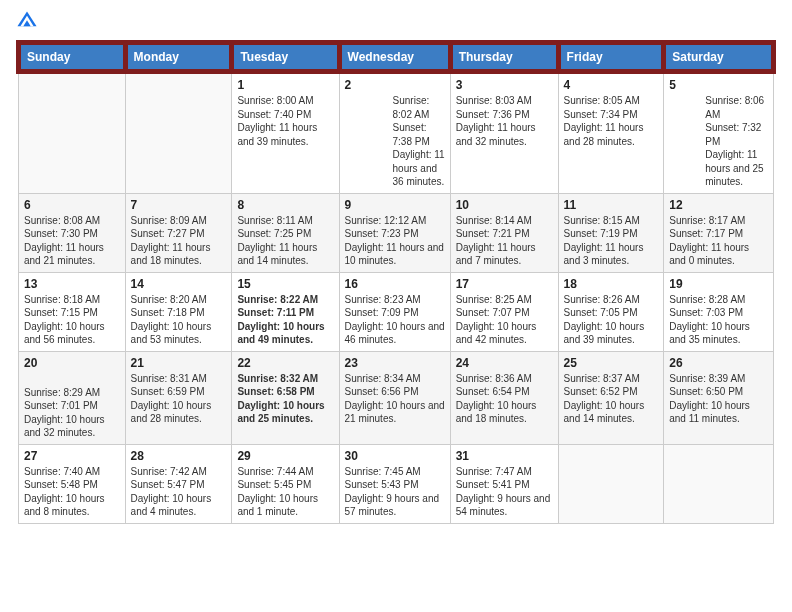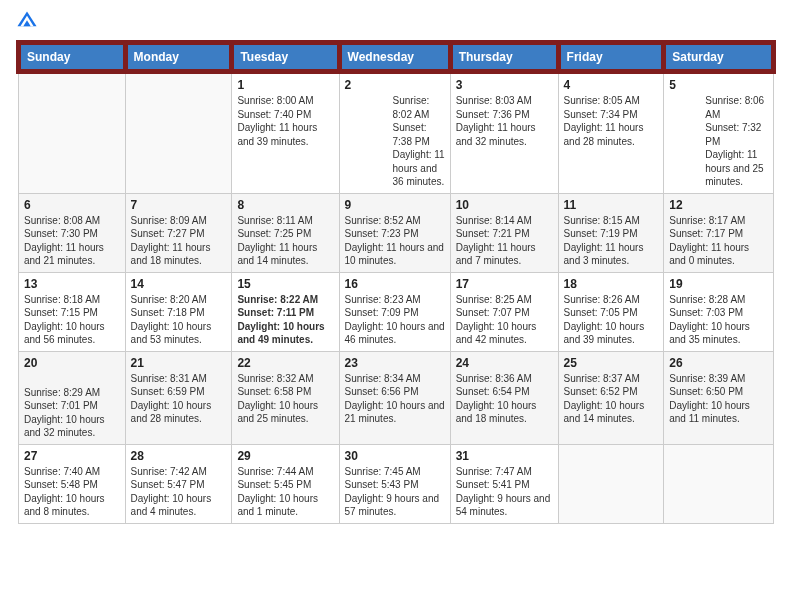--- a/index.html
+++ b/index.html
@@ -176,21 +176,21 @@
 Daylight: 11 hours and 18 minutes.</div>
           </td>
           <td>
             <span class="day-number">8</span>
             <div class="day-info" style="white-space: pre-line;">Sunrise: 8:11 AM
 Sunset: 7:25 PM
 Daylight: 11 hours and 14 minutes.</div>
           </td>
           <td>
             <span class="day-number">9</span>
-            <div class="day-info" style="white-space: pre-line;">Sunrise: 8:52 AM
+            <div class="day-info" style="white-space: pre-line;">Sunrise: 12:12 AM
 Sunset: 7:23 PM
 Daylight: 11 hours and 10 minutes.</div>
           </td>
           <td>
             <span class="day-number">10</span>
             <div class="day-info" style="white-space: pre-line;">Sunrise: 8:14 AM
 Sunset: 7:21 PM
 Daylight: 11 hours and 7 minutes.</div>
           </td>
           <td>
@@ -258,21 +258,21 @@
 Daylight: 10 hours and 32 minutes.</div>
           </td>
           <td>
             <span class="day-number">21</span>
             <div class="day-info" style="white-space: pre-line;">Sunrise: 8:31 AM
 Sunset: 6:59 PM
 Daylight: 10 hours and 28 minutes.</div>
           </td>
           <td>
             <span class="day-number">22</span>
-            <div class="day-info" style="white-space: pre-line;">Sunrise: 8:32 AM
+            <div class="day-info" style="white-space: pre-line; font-weight: bold;">Sunrise: 8:32 AM
 Sunset: 6:58 PM
 Daylight: 10 hours and 25 minutes.</div>
           </td>
           <td>
             <span class="day-number">23</span>
             <div class="day-info" style="white-space: pre-line;">Sunrise: 8:34 AM
 Sunset: 6:56 PM
 Daylight: 10 hours and 21 minutes.</div>
           </td>
           <td>

